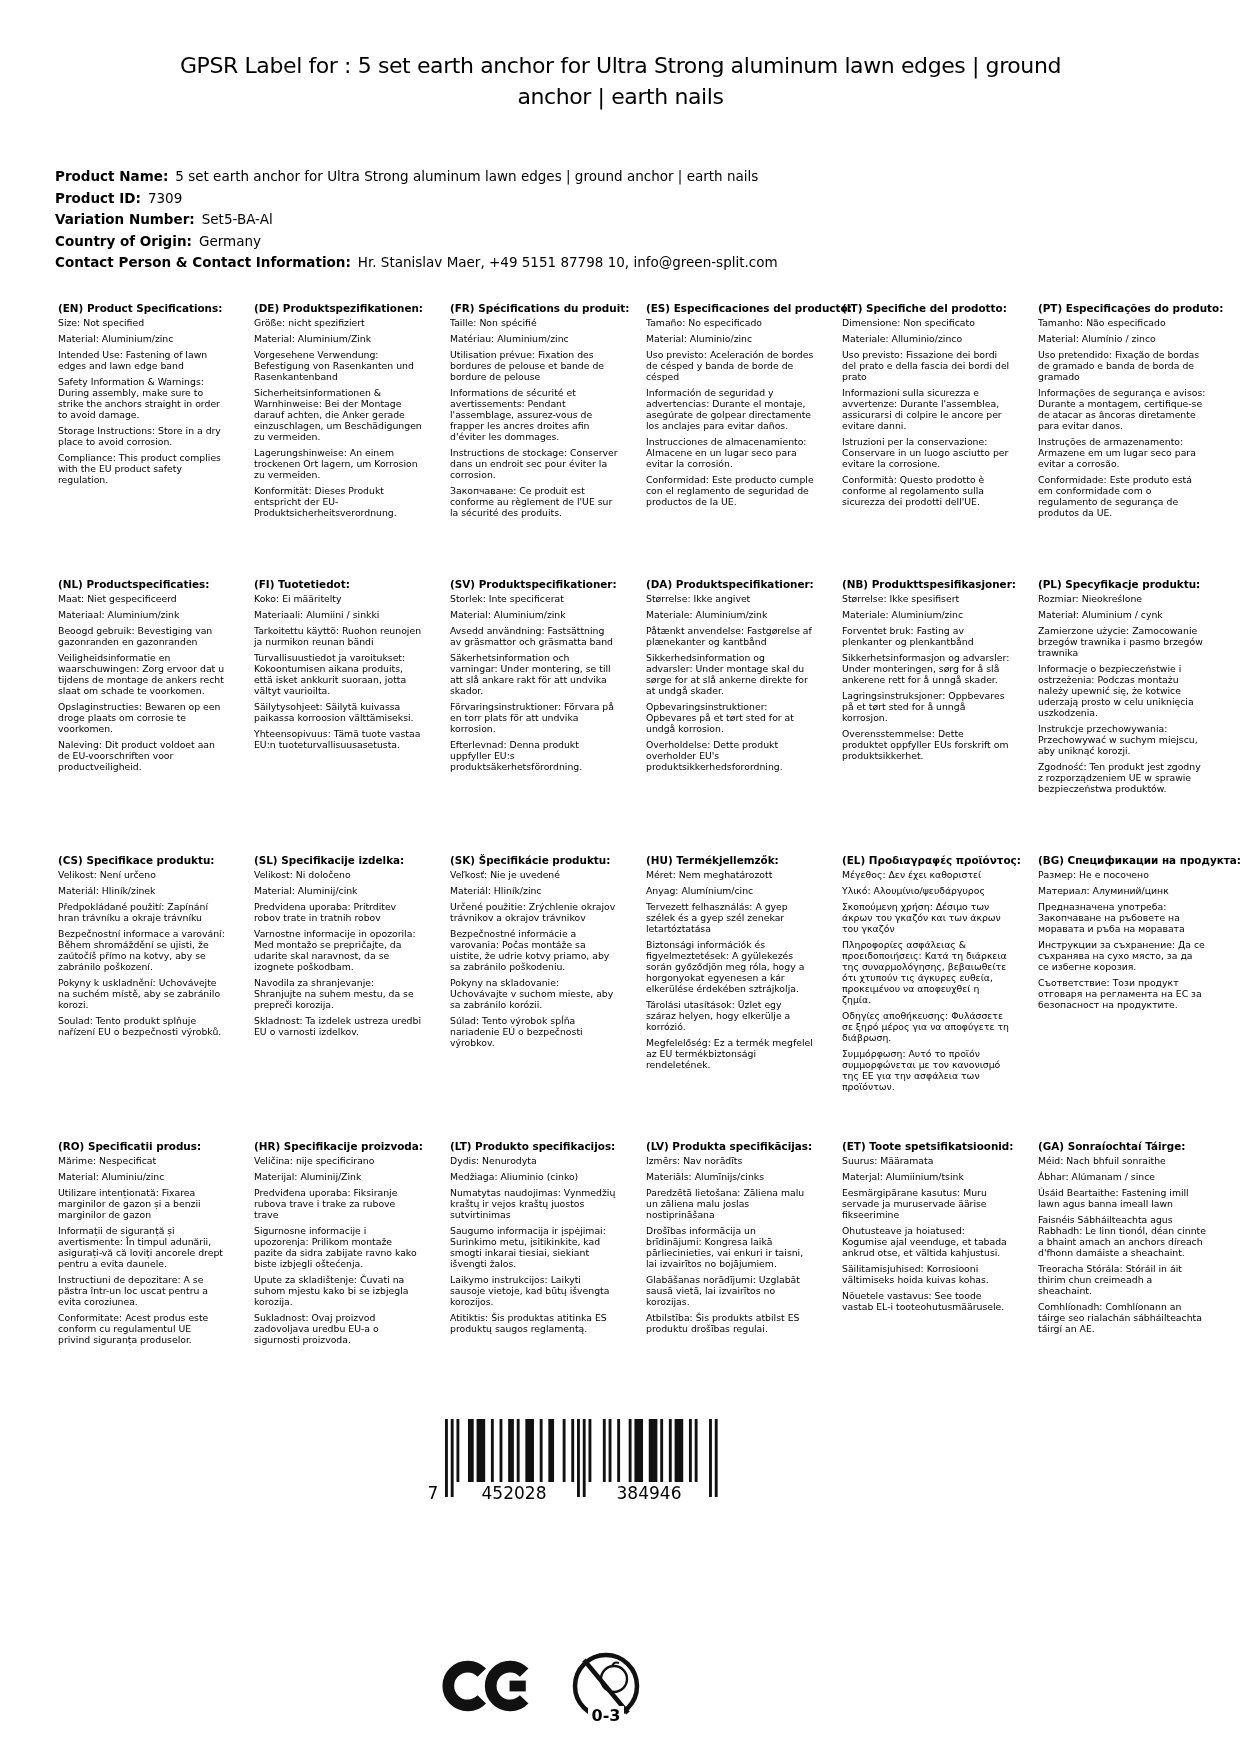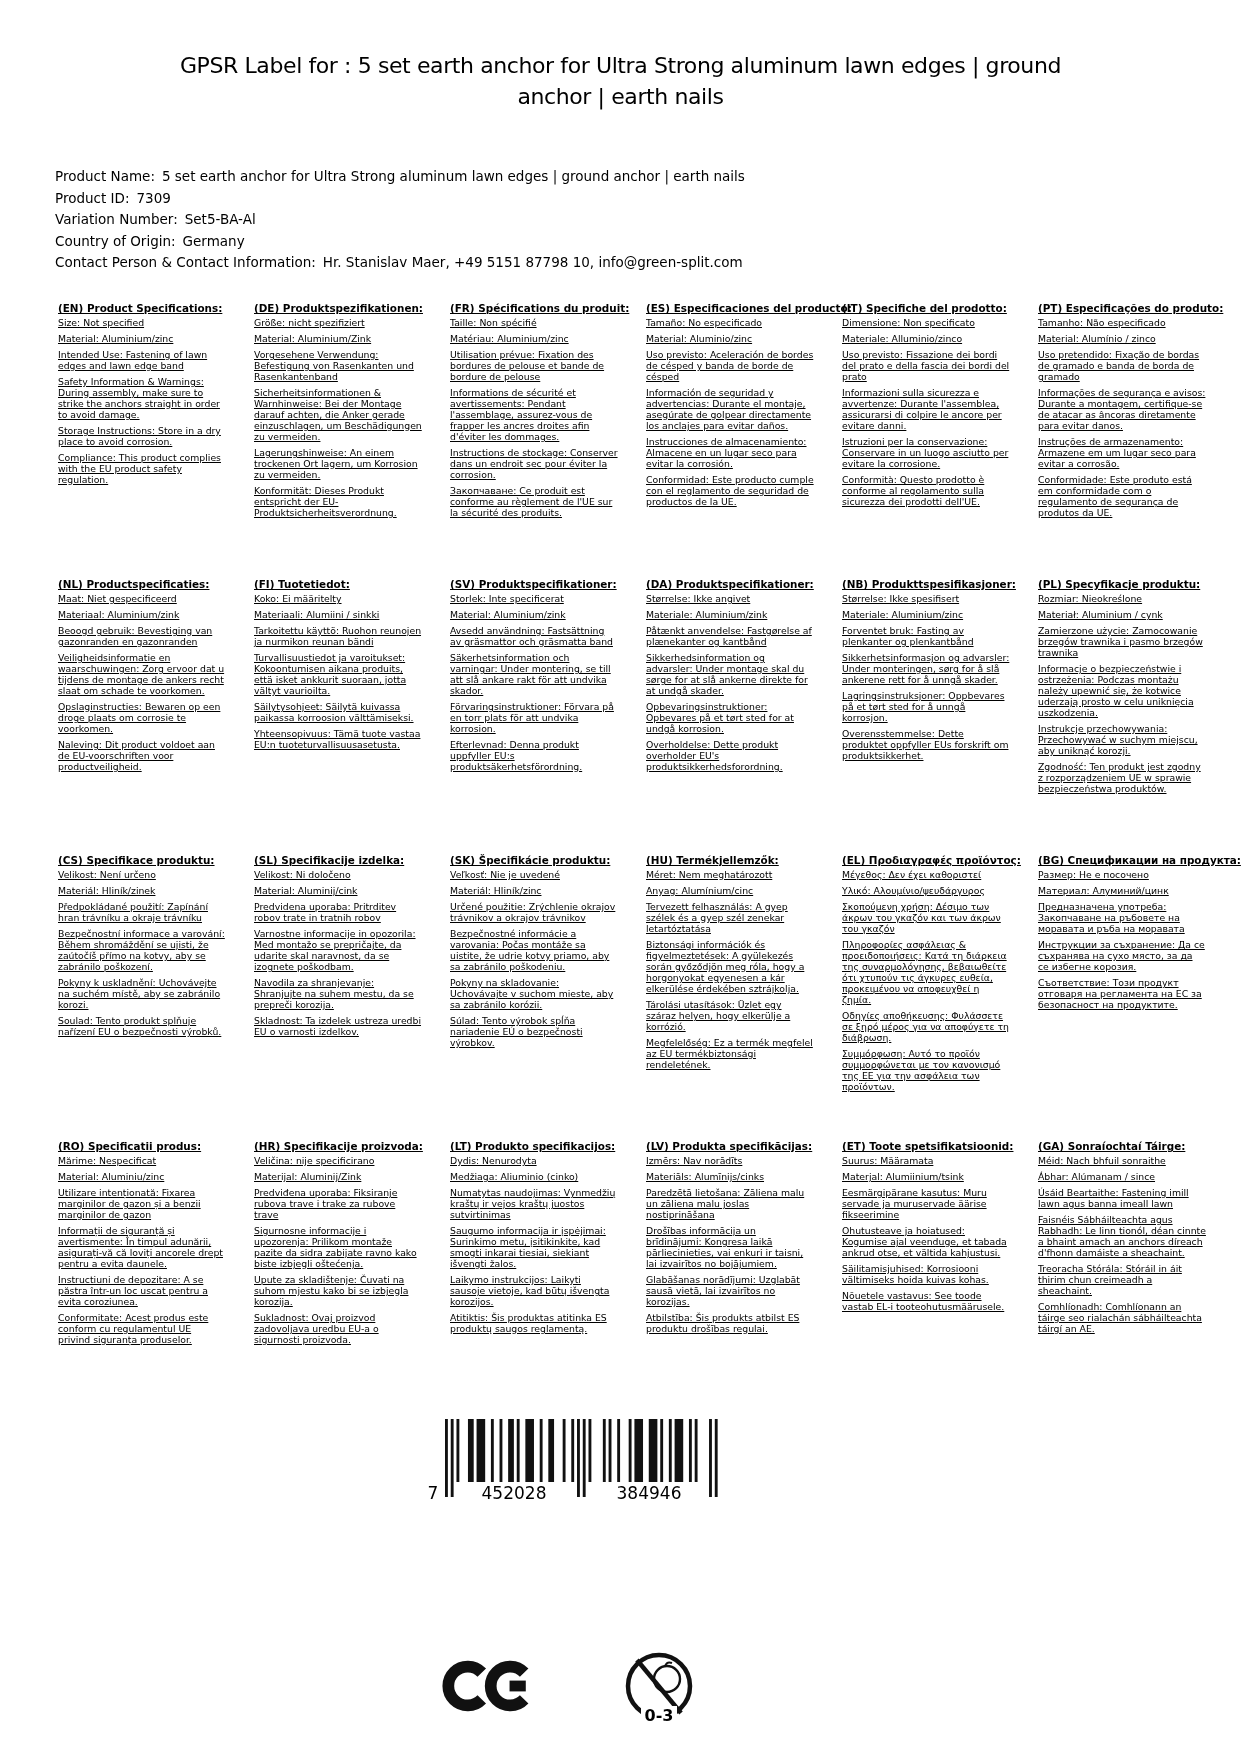--- a/index.html
+++ b/index.html
@@ -8,33 +8,33 @@
     background:#ffffff;color:#000;
     font-family:"DejaVu Sans","Liberation Sans",sans-serif;
     overflow:hidden;
   }
   .title{
     position:absolute;top:50px;left:14%;width:72%;
     text-align:center;font-weight:normal;font-size:22px;line-height:31px;
     letter-spacing:-0.4px;
   }
   .info{position:absolute;left:55px;top:166px;font-size:13.5px;line-height:21.5px;}
-  .info-line b{font-weight:normal;}
+  .info-line b{font-weight:bold;}
   .info-line span{margin-left:7px;}
   .lang-grid{
     position:absolute;left:58px;top:302px;width:1178px;
     display:grid;grid-template-columns:repeat(6,181px);column-gap:15px;
     grid-template-rows:276px 276px 286px auto;
   }
-  .lang-cell{padding-right:13px;text-decoration:underline;}
+  .lang-cell{padding-right:13px;}
   .lang-heading{font-weight:bold;font-size:10.4px;line-height:13px;margin:0 0 2px 0;white-space:nowrap;}
   .spec{font-size:9.3px;line-height:11px;margin:0 0 5px 0;}
   .barcode-wrap{position:absolute;left:425px;top:1419px;}
   .ce-wrap{position:absolute;left:441px;top:1657px;}
-  .age-wrap{position:absolute;left:621px;top:1649px;}
+  .age-wrap{position:absolute;left:568px;top:1649px;}
   svg text{font-family:"DejaVu Sans","Liberation Sans",sans-serif;}
 </style>
 </head>
 <body>
 
 <div class="page">
 
   <div class="title">GPSR Label for : 5 set earth anchor for Ultra Strong aluminum lawn edges | ground anchor | earth nails</div>
 
   <div class="info">

